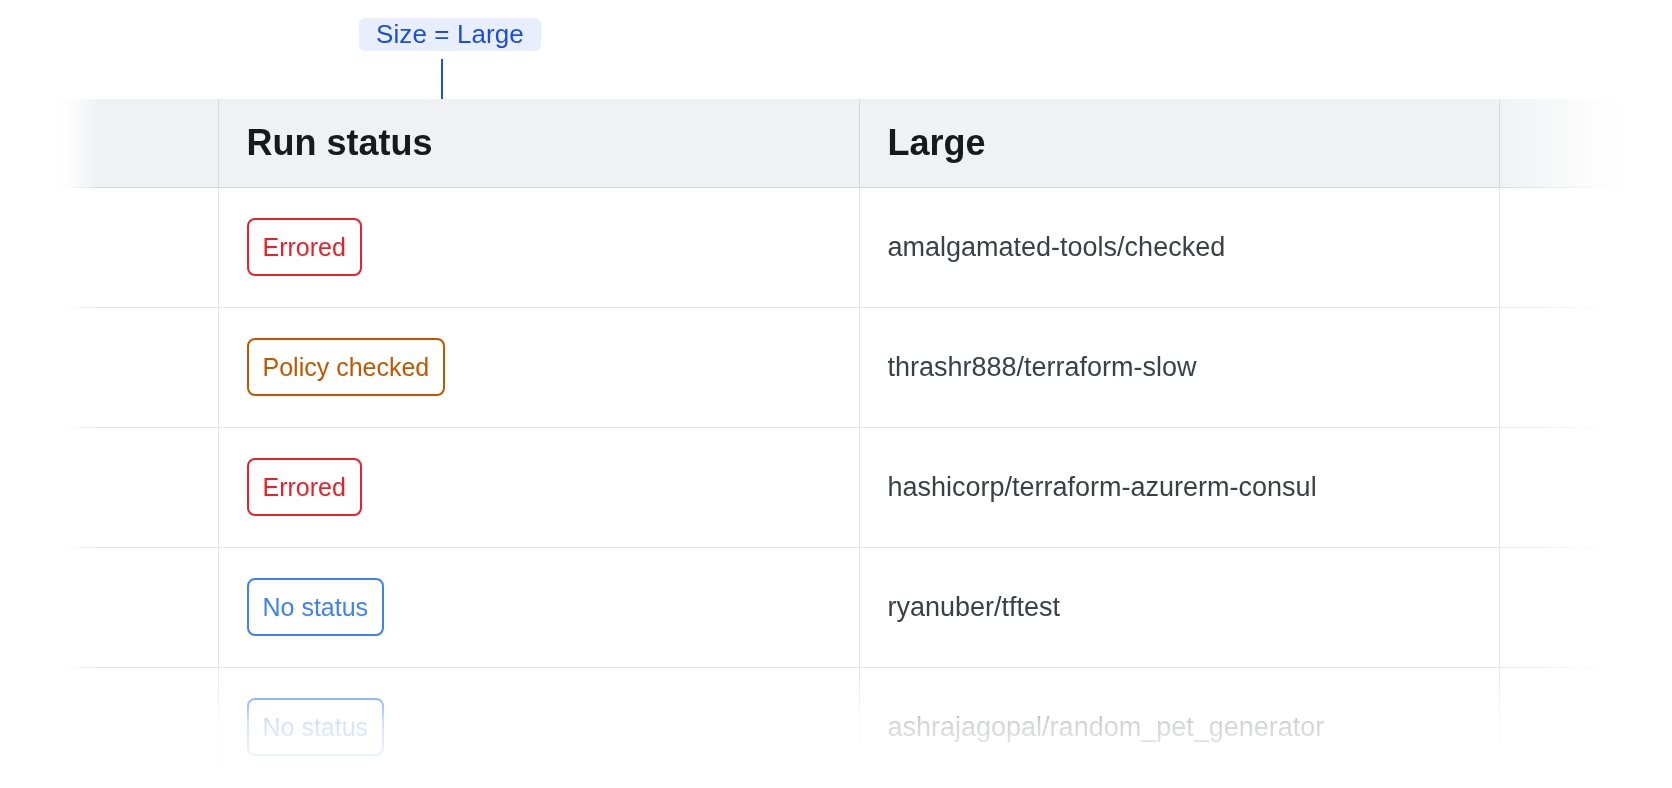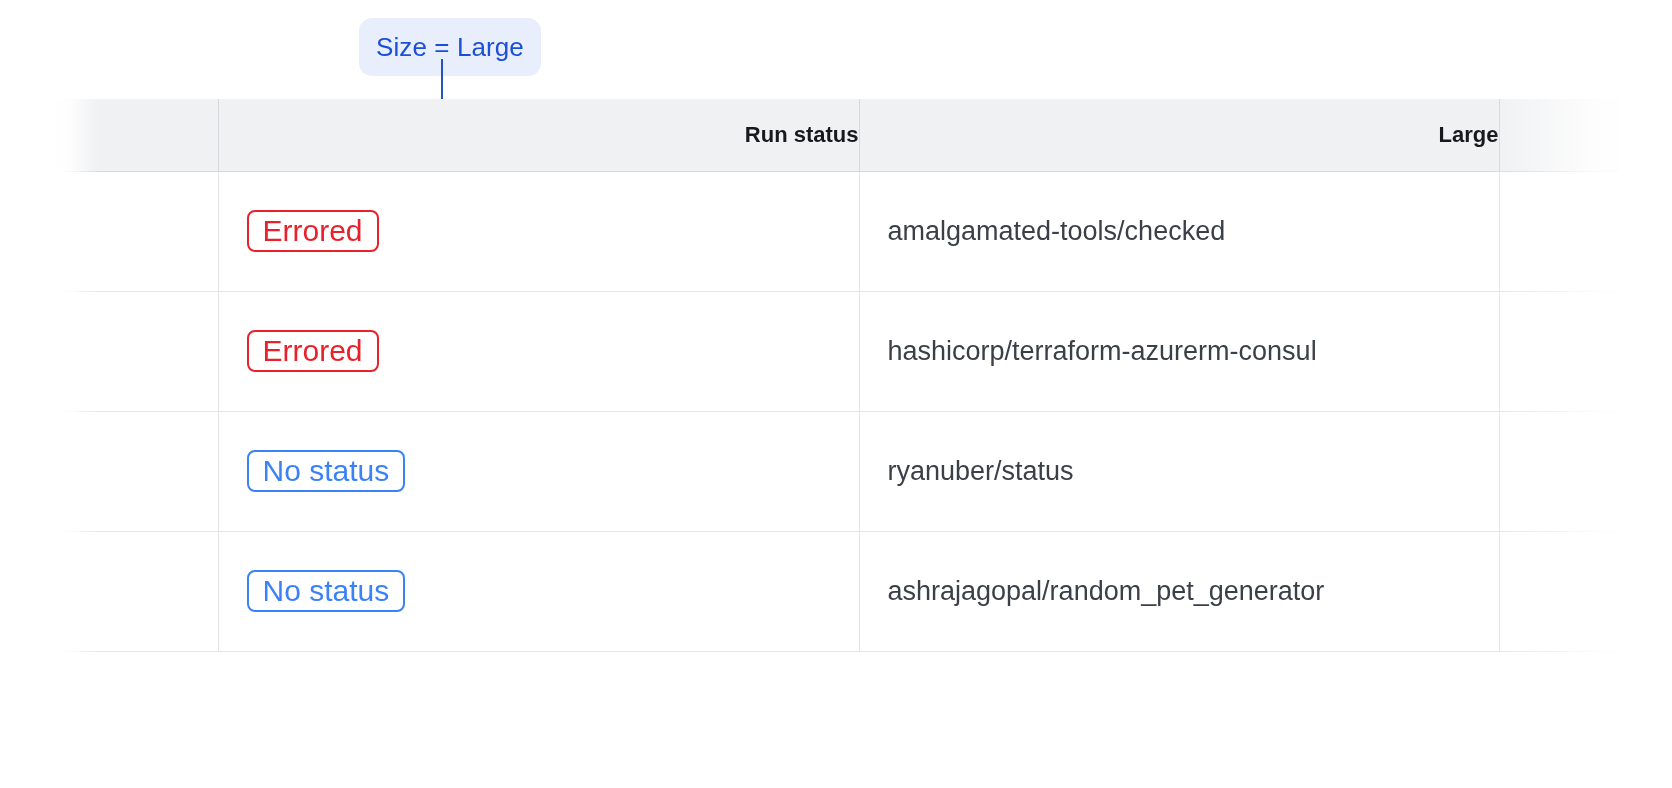--- a/index.html
+++ b/index.html
@@ -22,27 +22,27 @@
     width: 1672px;
     height: 788px;
     background: #ffffff;
   }
 
   
   .annotation-badge {
     position: absolute;
     left: 359px;
     top: 18px;
-    height: 58px;
+    height: 33px;
     padding: 0 17px;
     display: flex;
     align-items: center;
     justify-content: center;
     background: #e8eefc;
-    border-radius: 13px;
+    border-radius: 6px;
     color: #1c4fd8;
     font-size: 26px;
     font-weight: 400;
     letter-spacing: 0.1px;
     white-space: nowrap;
   }
   .annotation-line {
     position: absolute;
     left: 441px;
     top: 59px;
@@ -74,25 +74,25 @@
     width: 1566px;
     table-layout: fixed;
   }
   table.runs col.c-gutter { width: 165px; }
   table.runs col.c-status { width: 641px; }
   table.runs col.c-repo   { width: 640px; }
   table.runs col.c-tail   { width: 120px; }
 
   table.runs thead th {
     background: #f0f1f3;
-    height: 72px;
+    height: 88px;
     padding: 0 0 0 28px;
-    text-align: right;
+    text-align: left;
     vertical-align: middle;
-    font-size: 22px;
+    font-size: 36px;
     font-weight: 700;
     color: #17191c;
     border-bottom: 1px solid #d6d8dc;
     border-right: 1px solid #d6d8dc;
     white-space: nowrap;
   }
   table.runs thead th.gutter,
   table.runs thead th.tail { padding: 0; }
   table.runs thead th.tail { border-right: none; }
 
@@ -109,25 +109,25 @@
   }
   table.runs tbody td.gutter,
   table.runs tbody td.tail { padding: 0; }
   table.runs tbody td.tail { border-right: none; }
 
   
   .pill {
     display: inline-flex;
     align-items: center;
     justify-content: center;
-    height: 42px;
+    height: 58px;
     padding: 4px 14px;
     border-radius: 8px;
     border: 2px solid currentColor;
-    font-size: 30px;
+    font-size: 25px;
     line-height: 1;
     background: #ffffff;
     white-space: nowrap;
   }
   .pill.errored        { color: #e8212b; }
   .pill.policy-checked { color: #bf5700; }
   .pill.no-status      { color: #3b82f6; }
 
   
   .fade {
@@ -179,36 +179,44 @@
 
         <tr>
           <td class="gutter"></td>
           <td>
             <span class="pill errored">Errored</span>
           </td>
           <td>amalgamated-tools/checked</td>
           <td class="tail"></td>
         </tr>
 
+        <tr>
+          <td class="gutter"></td>
+          <td>
+            <span class="pill policy-checked">Policy checked</span>
+          </td>
+          <td>thrashr888/terraform-slow</td>
+          <td class="tail"></td>
+        </tr>
 
         <tr>
           <td class="gutter"></td>
           <td>
             <span class="pill errored">Errored</span>
           </td>
           <td>hashicorp/terraform-azurerm-consul</td>
           <td class="tail"></td>
         </tr>
 
         <tr>
           <td class="gutter"></td>
           <td>
             <span class="pill no-status">No status</span>
           </td>
-          <td>ryanuber/status</td>
+          <td>ryanuber/tftest</td>
           <td class="tail"></td>
         </tr>
 
         <tr>
           <td class="gutter"></td>
           <td>
             <span class="pill no-status">No status</span>
           </td>
           <td>ashrajagopal/random_pet_generator</td>
           <td class="tail"></td>

